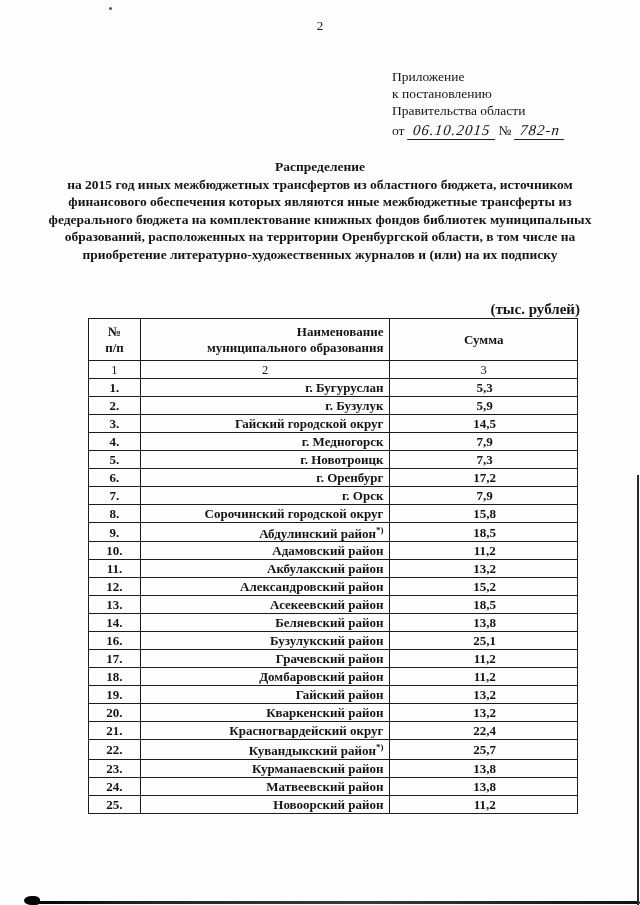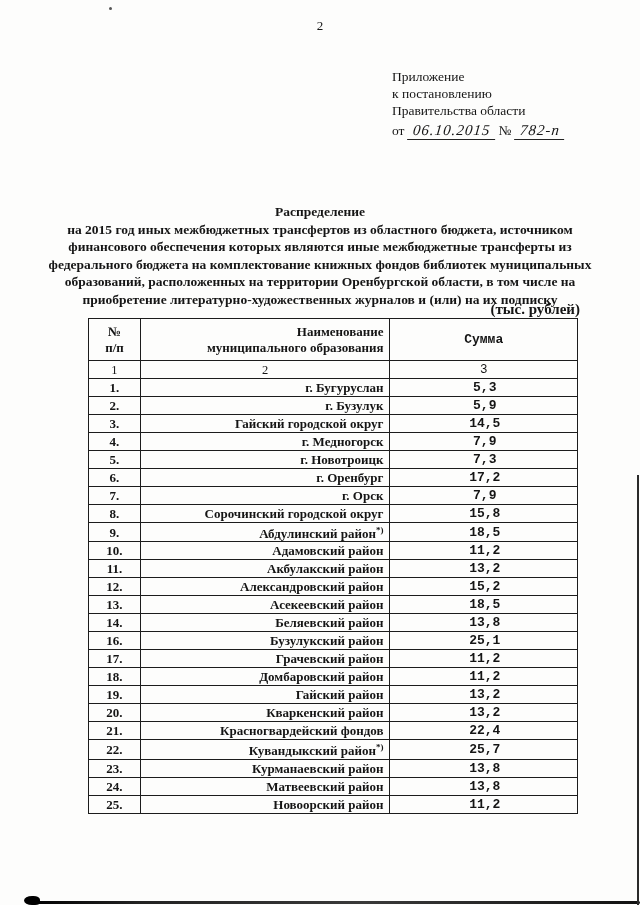--- a/index.html
+++ b/index.html
@@ -40,21 +40,20 @@
     transform: skewX(-6deg);
     letter-spacing: 1px;
   }
   .doc-title {
     position: absolute;
     top: 158px; left: 44px; right: 44px;
     text-align: center;
     font-weight: bold;
     font-size: 13.5px;
     line-height: 17.5px;
-    margin-top: 45px;
   }
   .units-note {
     position: absolute;
     top: 301px; right: 60px;
     font-weight: bold;
     font-size: 15px;
   }
   table.alloc {
     position: absolute;
     top: 318px; left: 88px;
@@ -81,21 +80,21 @@
     font-size: 12.5px;
     line-height: 14px;
   }
   tbody.data-rows td {
     height: 18px;
     line-height: 15px;
     font-weight: bold;
   }
   td.col-num, th.col-num { width: 52px; text-align: center; }
   td.col-name, th.col-name { width: 250px; text-align: right; padding-left: 9px; }
-  td.col-sum, th.col-sum { width: 188px; font-family: Liberation Mono, monospace; }
+  td.col-sum, th.col-sum { width: 188px; }
   tbody.data-rows td.col-sum { text-align: center; padding-right: 4px; }
   sup { font-size: 9px; }
   .scan-bottom {
     position: absolute;
     left: 28px; right: 0; bottom: 1px;
     height: 3px;
     background: linear-gradient(90deg, #000 0%, #222 18%, #3a3a3a 55%, #111 100%);
     border-radius: 2px;
   }
   .scan-blob {
@@ -243,21 +242,21 @@
         <td class="col-name">Гайский район</td>
         <td class="col-sum">13,2</td>
       </tr>
       <tr>
         <td class="col-num">20.</td>
         <td class="col-name">Кваркенский район</td>
         <td class="col-sum">13,2</td>
       </tr>
       <tr>
         <td class="col-num">21.</td>
-        <td class="col-name">Красногвардейский фондов</td>
+        <td class="col-name">Красногвардейский округ</td>
         <td class="col-sum">22,4</td>
       </tr>
       <tr>
         <td class="col-num">22.</td>
         <td class="col-name">Кувандыкский район<sup>*)</sup></td>
         <td class="col-sum">25,7</td>
       </tr>
       <tr>
         <td class="col-num">23.</td>
         <td class="col-name">Курманаевский район</td>

